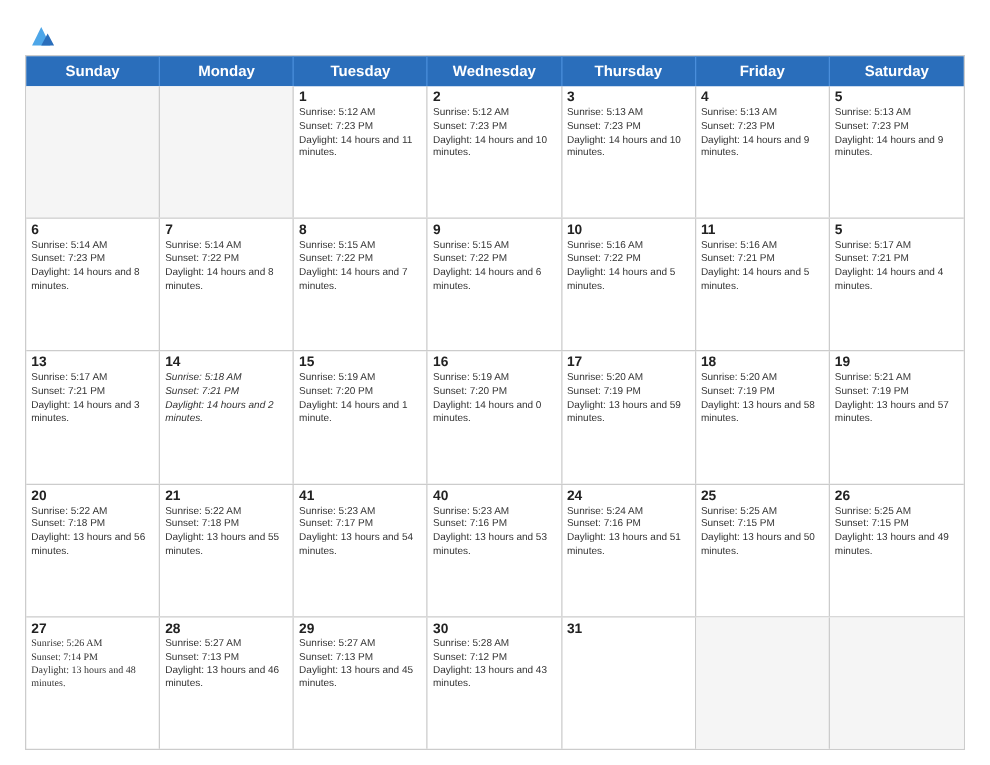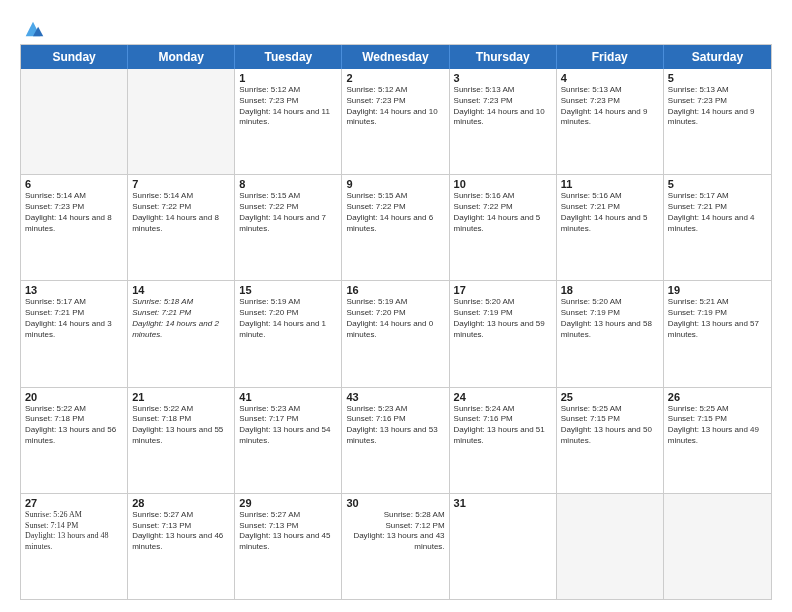--- a/index.html
+++ b/index.html
@@ -280,21 +280,21 @@
 Sunset: 7:18 PM
 Daylight: 13 hours and 55 minutes.</div>
           </div>
           <div class="cal-cell">
             <div class="day-num">41</div>
             <div class="day-info" style="white-space: pre-line;">Sunrise: 5:23 AM
 Sunset: 7:17 PM
 Daylight: 13 hours and 54 minutes.</div>
           </div>
           <div class="cal-cell">
-            <div class="day-num">43</div>
+            <div class="day-num">40</div>
             <div class="day-info" style="white-space: pre-line;">Sunrise: 5:23 AM
 Sunset: 7:16 PM
 Daylight: 13 hours and 53 minutes.</div>
           </div>
           <div class="cal-cell">
             <div class="day-num">24</div>
             <div class="day-info" style="white-space: pre-line;">Sunrise: 5:24 AM
 Sunset: 7:16 PM
 Daylight: 13 hours and 51 minutes.</div>
           </div>
@@ -325,21 +325,21 @@
 Daylight: 13 hours and 46 minutes.</div>
           </div>
           <div class="cal-cell">
             <div class="day-num">29</div>
             <div class="day-info" style="white-space: pre-line;">Sunrise: 5:27 AM
 Sunset: 7:13 PM
 Daylight: 13 hours and 45 minutes.</div>
           </div>
           <div class="cal-cell">
             <div class="day-num">30</div>
-            <div class="day-info" style="white-space: pre-line; text-align: right;">Sunrise: 5:28 AM
+            <div class="day-info" style="white-space: pre-line;">Sunrise: 5:28 AM
 Sunset: 7:12 PM
 Daylight: 13 hours and 43 minutes.</div>
           </div>
           <div class="cal-cell">
             <div class="day-num">31</div>
           </div>
           <div class="cal-cell empty"></div>
           <div class="cal-cell empty"></div>
         </div>
       </div>

